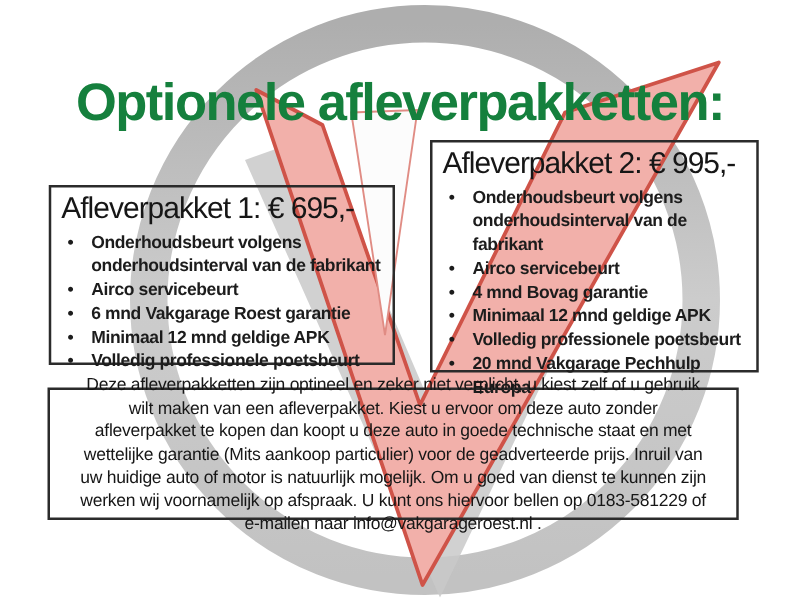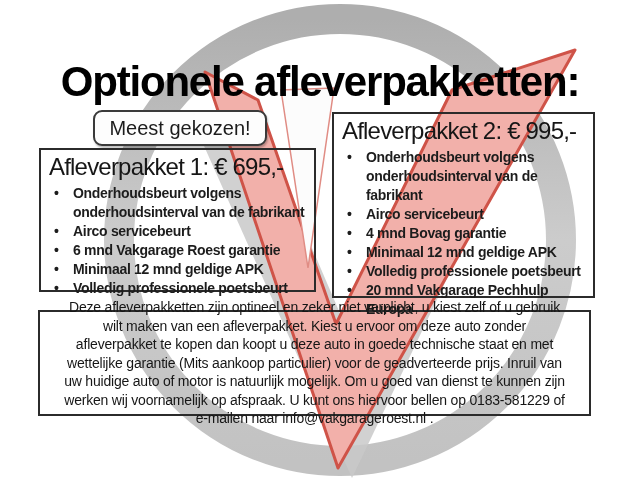--- a/index.html
+++ b/index.html
@@ -12,39 +12,39 @@
     color:#1c1c1c;
   }
   .watermark{
     position:absolute;left:0;top:0;width:640px;height:480px;z-index:0;
   }
   .content{position:absolute;left:0;top:0;width:640px;height:480px;z-index:1;}
   .page-title{
     position:absolute;left:0;top:30px;width:640px;
     text-align:center;
     font-size:42px;letter-spacing:-1.2px;white-space:nowrap;
-    color:#000000;
+    color:#15803d;
   }
   .badge{
     position:absolute;left:93px;top:110px;width:174px;height:36px;
     box-sizing:border-box;
     border:2px solid #3a3a3a;border-radius:9px;
     background:#fdfdfd;
     box-shadow:1px 2px 2px rgba(0,0,0,0.25);
     display:flex;align-items:center;justify-content:center;
     font-size:20px;
   }
   .pkg-box{
     position:absolute;box-sizing:border-box;
     border:2px solid #2b2b2b;
     background:transparent;
     padding:2px 6px 0 6px;
   }
   .pkg-box-1{left:39px;top:148px;width:277px;height:144px;}
-  .pkg-box-2{left:332px;top:112px;width:263px;height:186px;}
+  .pkg-box-2{left:344px;top:112px;width:263px;height:186px;}
   .pkg-title{
     font-size:24px;letter-spacing:-0.8px;white-space:nowrap;
     margin:1px 0 3px 2px;color:#161616;
   }
   .pkg-list{
     list-style:none;margin:0;padding:0;
     font-size:14px;line-height:19px;letter-spacing:-0.3px;
   }
   .pkg-list li{
     position:relative;
@@ -89,23 +89,20 @@
 
     <path d="M205,72 L338,468 L575,50 L452,90 L336,324 L258,100 Z" fill="#f2b0aa" stroke="#cf5348" stroke-width="3" stroke-linejoin="round"></path>
 
     <path d="M281,90 L308,268 L334,88 Z" fill="#fcfcfc" stroke="#e08c84" stroke-width="1.5"></path>
   </svg>
 
   <div class="content">
 
     <h1 class="page-title">Optionele afleverpakketten:</h1>
 
-    <div class="badge">
-      <span>Meest gekozen!</span>
-    </div>
 
     <div class="pkg-box pkg-box-1">
       <div class="pkg-title">Afleverpakket 1: € 695,-</div>
       <ul class="pkg-list">
           <li>Onderhoudsbeurt volgens onderhoudsinterval van de fabrikant</li>
           <li>Airco servicebeurt</li>
           <li>6 mnd Vakgarage Roest garantie</li>
           <li>Minimaal 12 mnd geldige APK</li>
           <li>Volledig professionele poetsbeurt</li>
         </ul>

